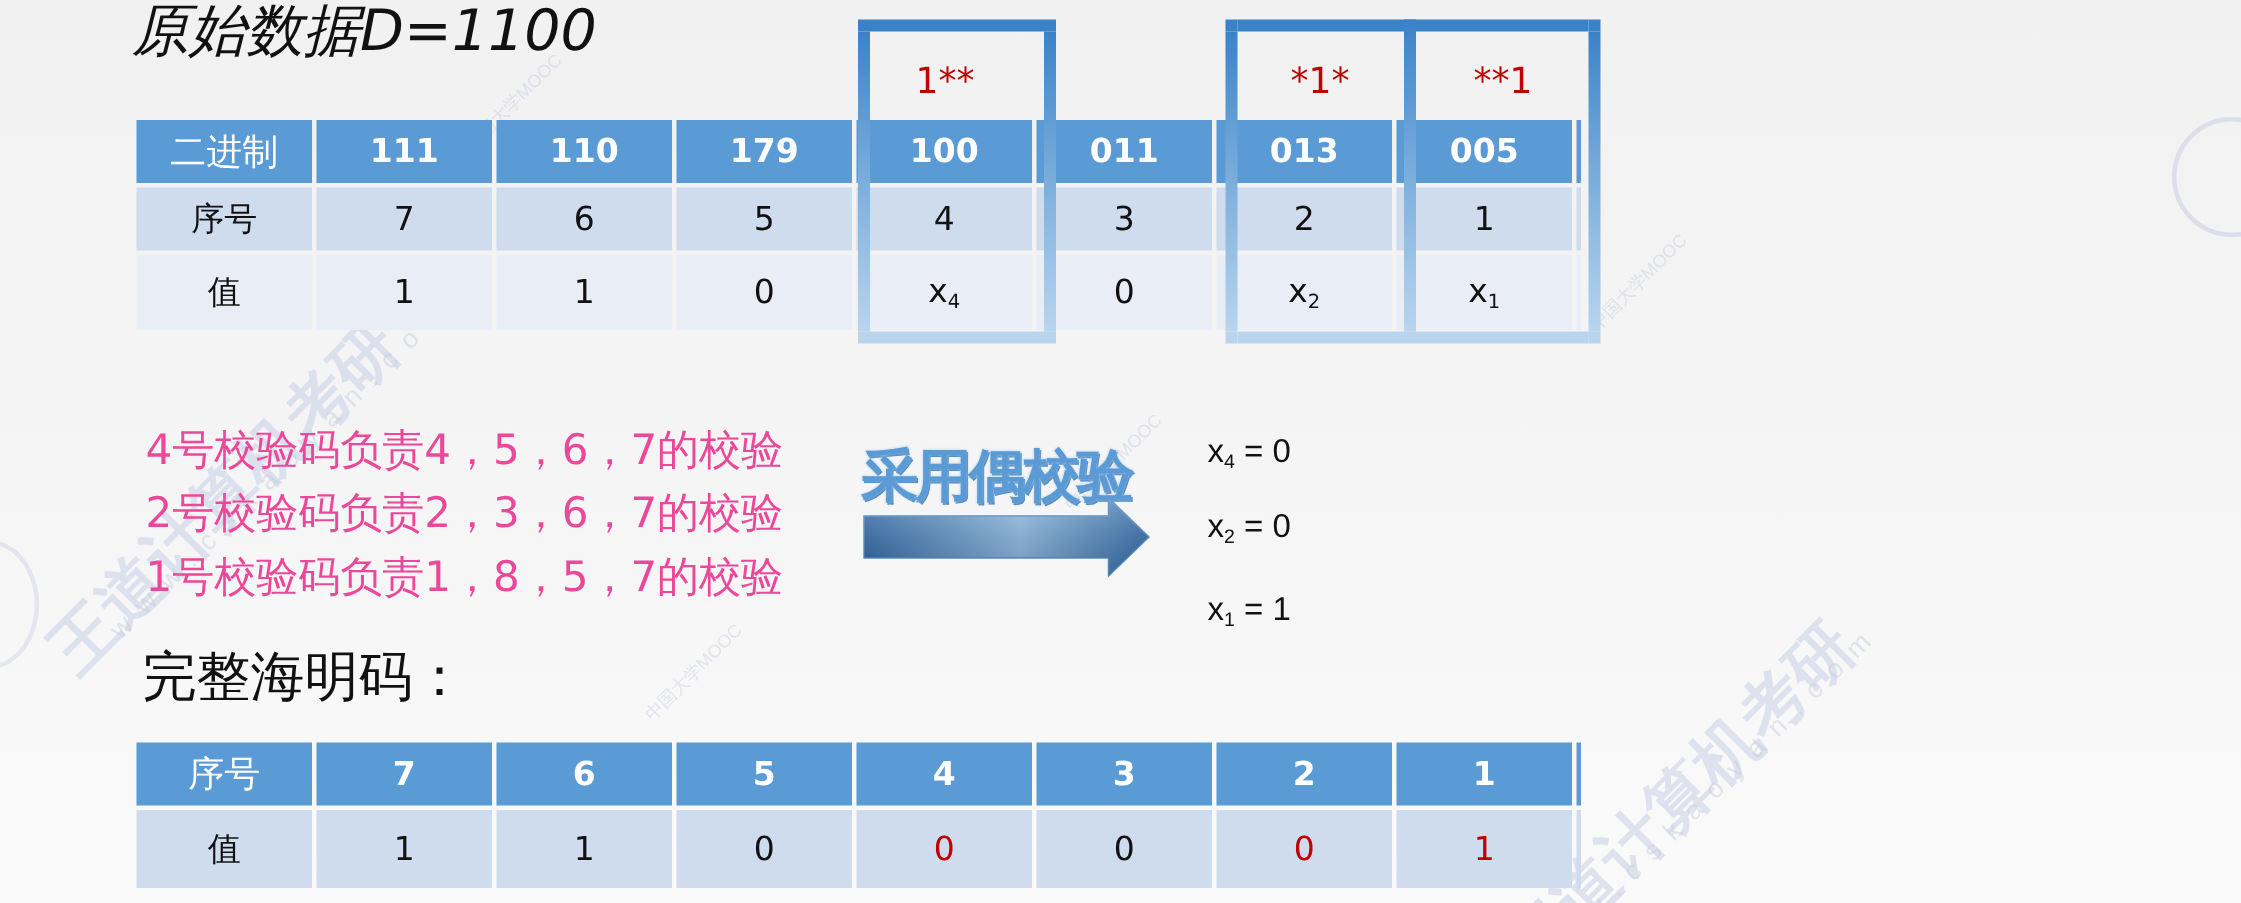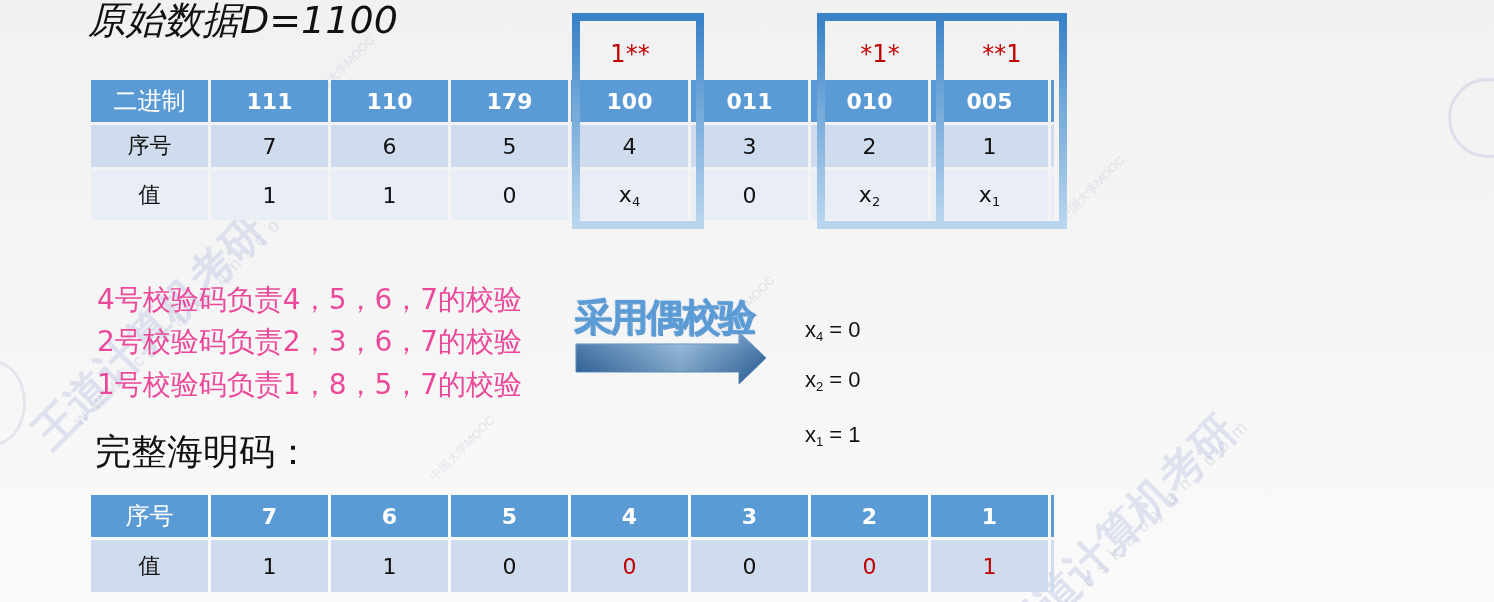--- a/index.html
+++ b/index.html
@@ -32,21 +32,21 @@
   .red { color:#c00000; }
   sub { font-size:13px; vertical-align:-4px; }
 
   .hbox {
     position:absolute; box-sizing:border-box;
     border:8px solid; border-image: linear-gradient(180deg,#3a82c8 0%,#6fa6d8 40%,#b9d5ee 100%) 1;
   }
   .hbox-label { position:absolute; font-size:24px; color:#c00000; text-align:center; font-family:"DejaVu Sans","Liberation Sans",sans-serif; }
 
   .rule { position:absolute; font-size:28px; line-height:43px; white-space:nowrap; color:#ec4899; font-family:"DejaVu Sans","Liberation Sans",sans-serif; }
-  .eq { position:absolute; font-size:22px; white-space:nowrap; color:#111;margin-top:29px; }
+  .eq { position:absolute; font-size:22px; white-space:nowrap; color:#111; }
   .parity-title {
     position:absolute; font-size:38px; font-weight:bold; color:#5b9bd5;
     letter-spacing:-2px; white-space:nowrap;
     text-shadow: 0 0 2px #a9c9ea, 1px 1px 0 #4a86c0;
     font-family:"DejaVu Sans","Liberation Sans",sans-serif;
   }
   .wm { position:absolute; color:#c9d0e6; opacity:0.55; font-weight:bold; white-space:nowrap; transform:rotate(-45deg); transform-origin:left top; pointer-events:none; }
   .wm-small { position:absolute; color:#c4cad8; opacity:0.45; font-size:12px; white-space:nowrap; transform:rotate(-45deg); pointer-events:none; }
 </style>
 </head>
@@ -68,21 +68,21 @@
 
 <table class="ht" style="left:88px;top:77px;">
   <tbody>
       <tr class="hdr">
     <td class="lbl">二进制</td>
     <td>111</td>
     <td>110</td>
     <td>179</td>
     <td>100</td>
     <td>011</td>
-    <td>010</td>
+    <td>013</td>
     <td>005</td>
     <td class="sliver"></td>
   </tr>
   <tr class="r1">
     <td class="lbl">序号</td>
     <td>7</td>
     <td>6</td>
     <td>5</td>
     <td>4</td>
     <td>3</td>

